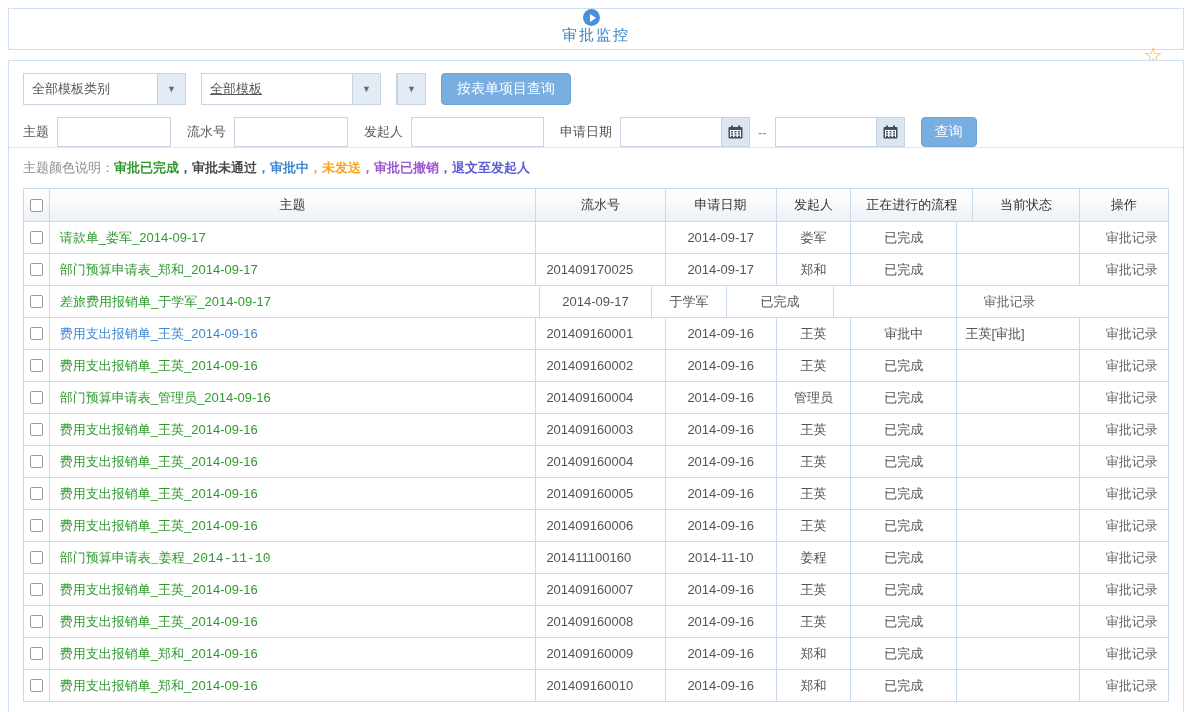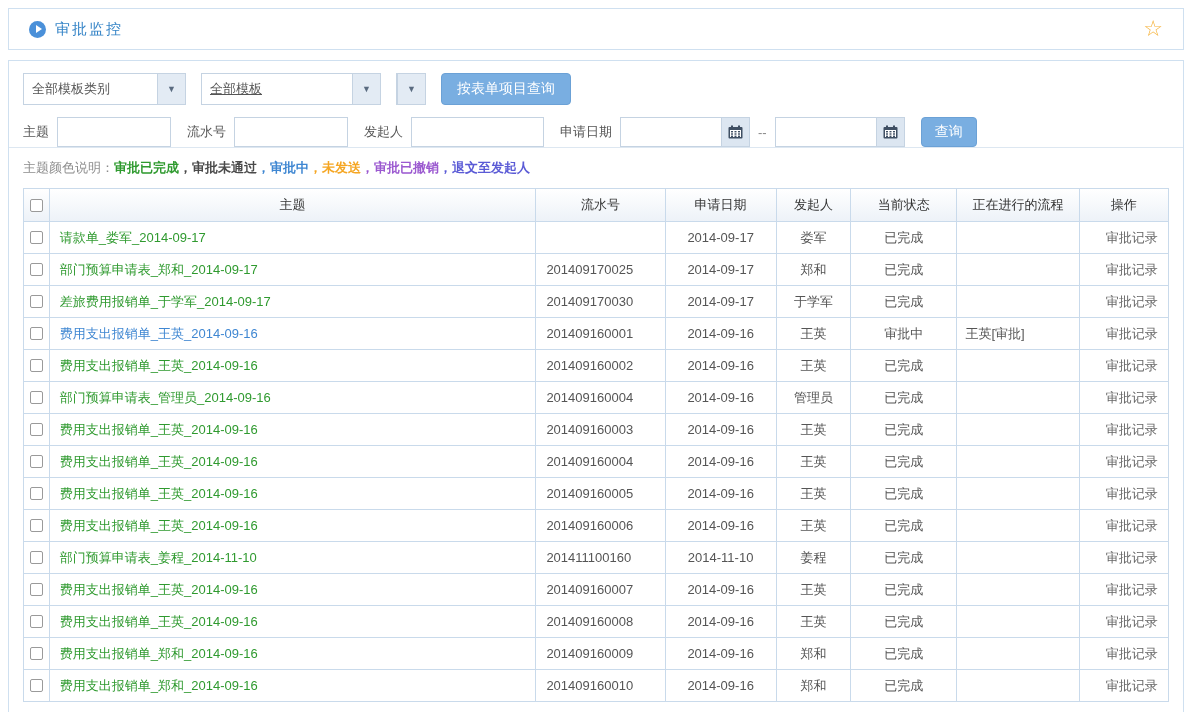--- a/index.html
+++ b/index.html
@@ -1,18 +1,18 @@
 <!DOCTYPE html>
 <html><head>
 <meta charset="utf-8">
 <style>
   * { margin:0; padding:0; box-sizing:border-box; }
   html,body { width:1192px; height:712px; overflow:hidden; background:#fff;
     font-family:"Liberation Sans","DejaVu Sans",sans-serif; }
-  .panel { position:absolute; left:8px; right:8px; background:#fff; border:1px solid #cfe0f0; }
+  .panel { position:absolute; left:8px; right:8px; background:#fff; border:1px solid #cfe0f0;flex-direction:column; }
 
   
   .header-panel { top:8px; height:42px; display:flex; align-items:center; padding:0 20px; }
   .hdr-icon { width:17px; height:17px; border-radius:50%; background:#4a90d9; display:inline-flex;
     align-items:center; justify-content:center; margin-right:9px; flex:0 0 auto; }
   .hdr-icon::after { content:""; display:block; width:0; height:0; margin-left:2px;
     border-left:6px solid #fff; border-top:4px solid transparent; border-bottom:4px solid transparent; }
   .hdr-title { color:#3584c7; font-size:15px; letter-spacing:2px; }
   .hdr-star { margin-left:auto; color:#f6b33c; font-size:22px; line-height:1; cursor:pointer; }
 
@@ -165,22 +165,22 @@
 
   <div class="grid" id="grid">
     <div class="grow head">
       <span class="gcell c-check">
           <span class="cb"></span>
         </span>
       <span class="gcell c-subject">主题</span>
       <span class="gcell c-serial">流水号</span>
       <span class="gcell c-date">申请日期</span>
       <span class="gcell c-initiator">发起人</span>
+      <span class="gcell c-process">正在进行的流程</span>
       <span class="gcell c-status">当前状态</span>
-      <span class="gcell c-process">正在进行的流程</span>
       <span class="gcell c-action">操作</span>
     </div>
   <div class="grow">
         <span class="gcell c-check">
           <span class="cb"></span>
         </span>
         <span class="gcell c-subject" style="color: rgb(47, 154, 47);">请款单_娄军_2014-09-17</span>
         <span class="gcell c-serial"></span>
         <span class="gcell c-date">2014-09-17</span>
         <span class="gcell c-initiator">娄军</span>
@@ -202,21 +202,20 @@
         <span class="gcell c-process"></span>
         <span class="gcell c-action">
           <span class="action-link">审批记录</span>
         </span>
       </div>
       <div class="grow">
         <span class="gcell c-check">
           <span class="cb"></span>
         </span>
         <span class="gcell c-subject" style="color: rgb(47, 154, 47);">差旅费用报销单_于学军_2014-09-17</span>
-        <span class="gcell c-serial">201409170030</span>
         <span class="gcell c-date">2014-09-17</span>
         <span class="gcell c-initiator">于学军</span>
         <span class="gcell c-status">已完成</span>
         <span class="gcell c-process"></span>
         <span class="gcell c-action">
           <span class="action-link">审批记录</span>
         </span>
       </div>
       <div class="grow">
         <span class="gcell c-check">
@@ -313,21 +312,21 @@
         <span class="gcell c-status">已完成</span>
         <span class="gcell c-process"></span>
         <span class="gcell c-action">
           <span class="action-link">审批记录</span>
         </span>
       </div>
       <div class="grow">
         <span class="gcell c-check">
           <span class="cb"></span>
         </span>
-        <span class="gcell c-subject" style="color: rgb(47, 154, 47);">部门预算申请表_姜程_2014-11-10</span>
+        <span class="gcell c-subject" style="color: rgb(47, 154, 47); font-family: Liberation Mono, monospace;">部门预算申请表_姜程_2014-11-10</span>
         <span class="gcell c-serial">201411100160</span>
         <span class="gcell c-date">2014-11-10</span>
         <span class="gcell c-initiator">姜程</span>
         <span class="gcell c-status">已完成</span>
         <span class="gcell c-process"></span>
         <span class="gcell c-action">
           <span class="action-link">审批记录</span>
         </span>
       </div>
       <div class="grow">

